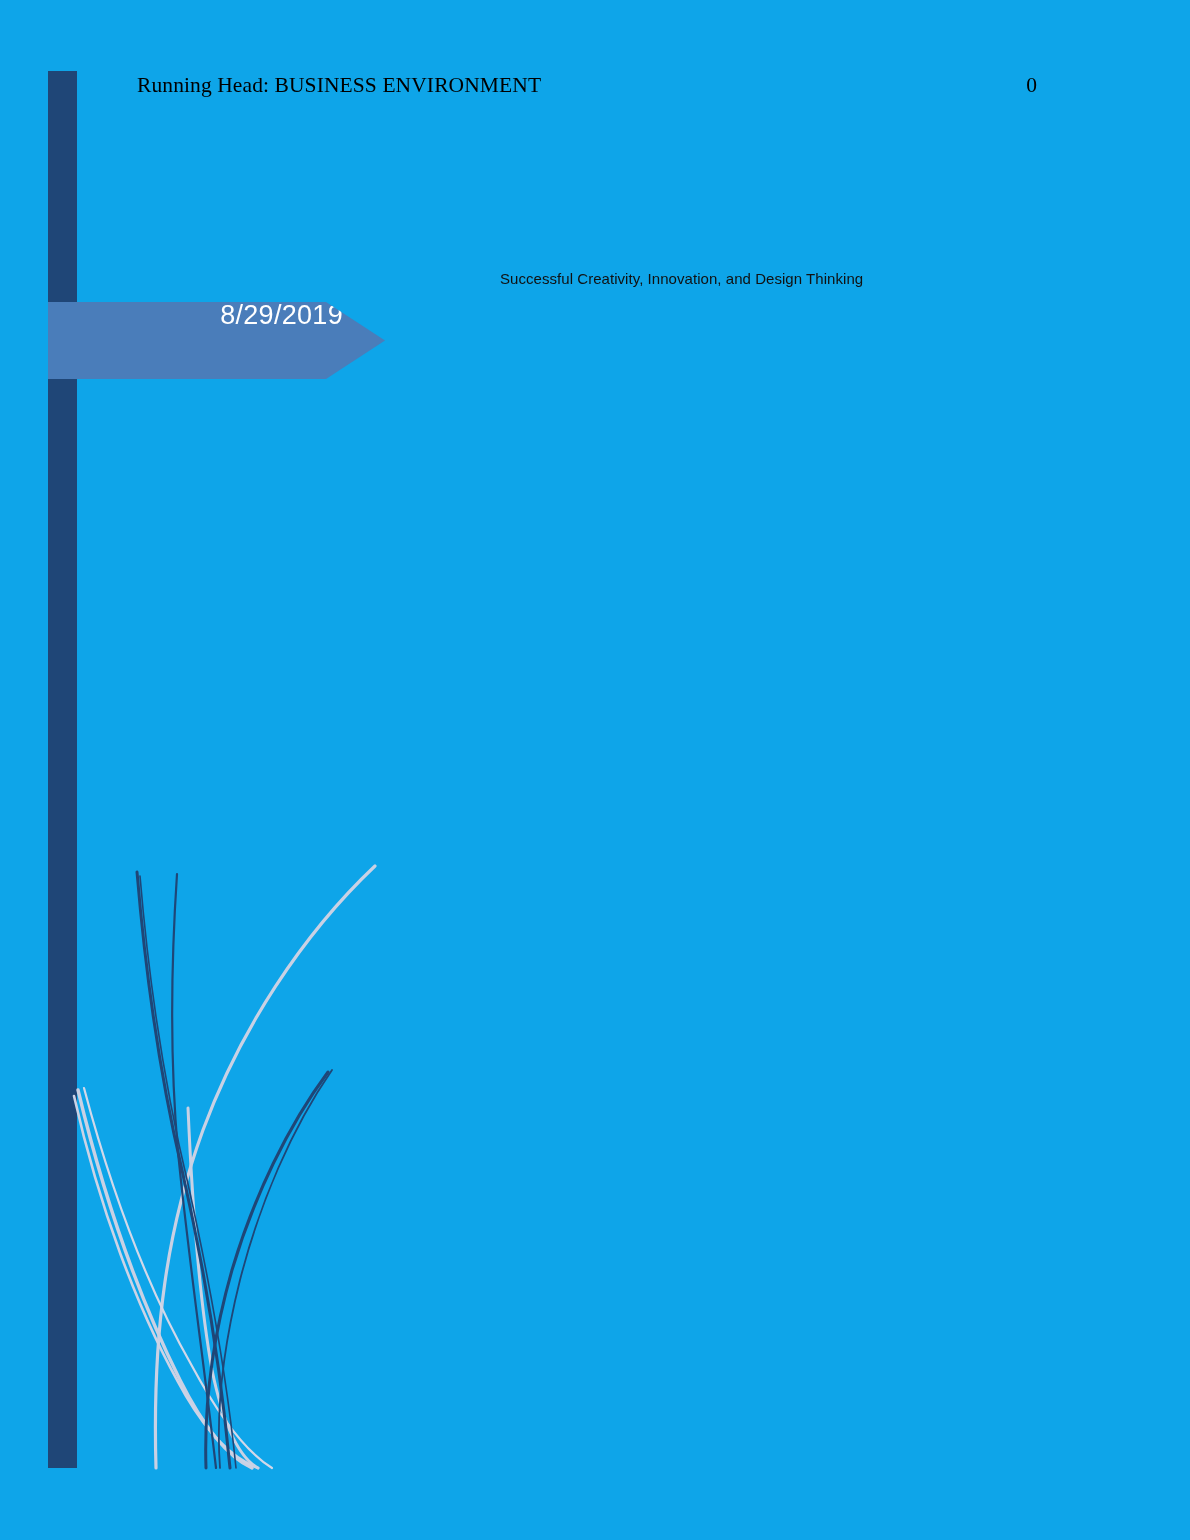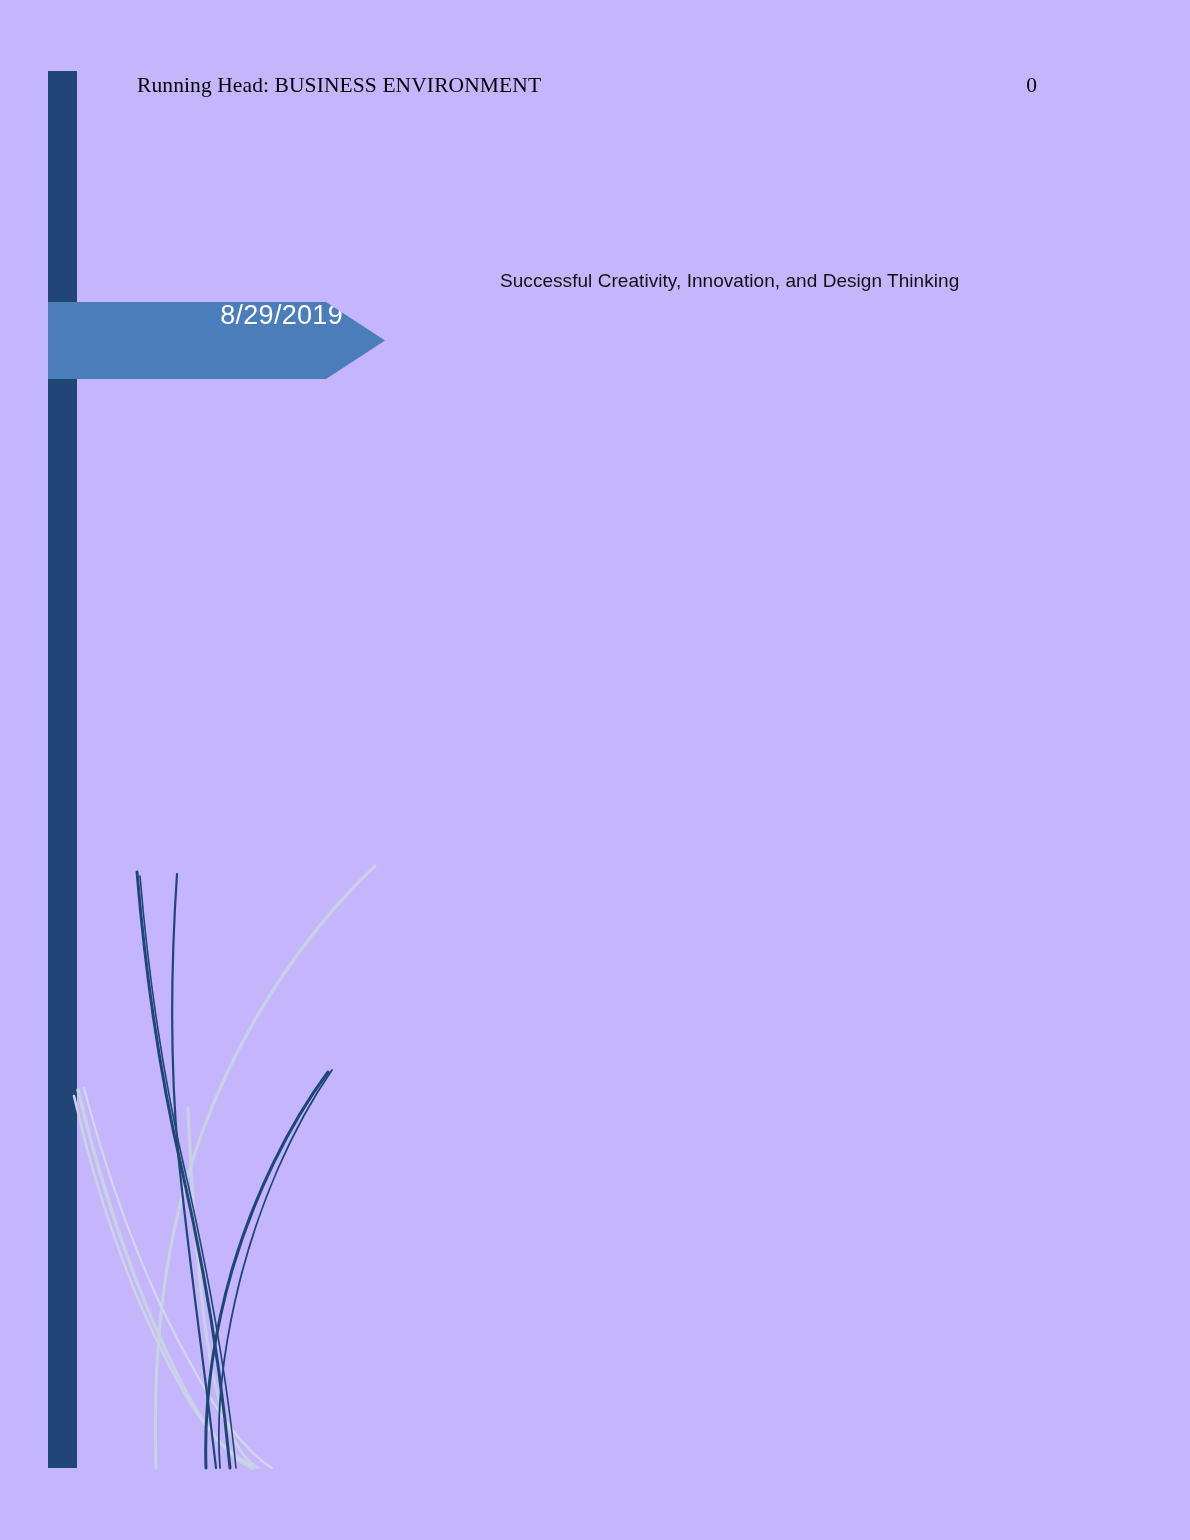--- a/index.html
+++ b/index.html
@@ -4,21 +4,21 @@
 <style>
   html, body {
     margin: 0;
     padding: 0;
     background: #ffffff;
   }
   #page {
     position: relative;
     width: 1190px;
     height: 1540px;
-    background: #c4b5fd;
+    background: #0ea5e9;
     overflow: hidden;
     font-family: "Liberation Serif", serif;
   }
 
   
   .running-header {
     position: absolute;
     left: 137px;
     top: 68px;
     width: 900px;
@@ -73,21 +73,21 @@
     letter-spacing: 0.3px;
     line-height: 1;
   }
 
   
   .doc-title {
     position: absolute;
     left: 500px;
     top: 270px;
     font-family: "Liberation Sans", sans-serif;
-    font-size: 19px;
+    font-size: 15px;
     color: #111111;
     white-space: nowrap;
     letter-spacing: 0.05px;
   }
 
   
   .decor-art {
     position: absolute;
     left: 40px;
     top: 840px;

